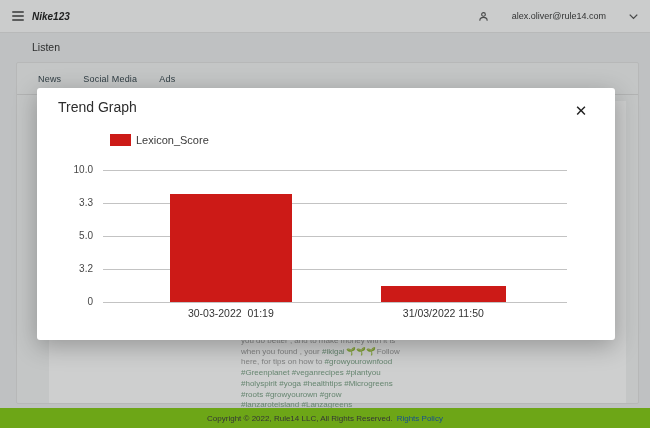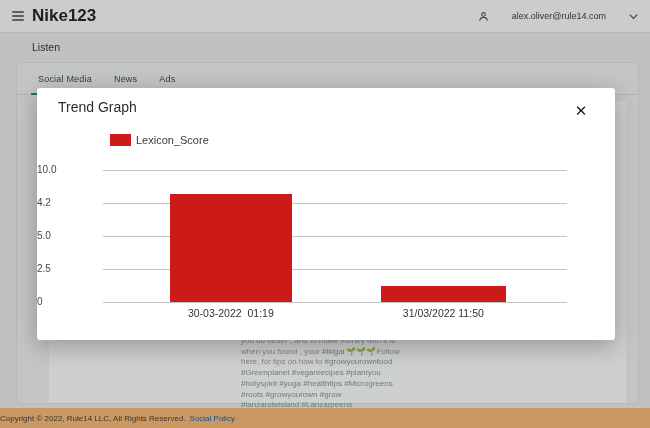--- a/index.html
+++ b/index.html
@@ -12,21 +12,21 @@
     color:#333;
   }
   
   .header {
     position:absolute; left:0; top:0; width:650px; height:33px;
     background:#fbfbfb; border-bottom:1px solid #e3e3e3;
     display:flex; align-items:center; padding:0 12px;
   }
   .hamburger { width:12px; display:flex; flex-direction:column; gap:2px; cursor:pointer; }
   .hamburger span { display:block; height:2px; background:#6f6f6f; border-radius:1px; }
-  .app-title { font-size:17px; font-weight:bold; color:#222; margin-left:8px; }
+  .app-title { font-size:10px; font-weight:bold; color:#222; margin-left:8px;font-style:italic; }
   .user-menu { margin-left:auto; display:flex; align-items:center; gap:23px; cursor:pointer; }
   .user-email { font-size:9px; color:#3a3a3a; }
   .icon-svg { display:block; }
   
   .section-label { position:absolute; left:16px; top:41px; font-size:10.5px; color:#333;padding-left:16px; }
   .card {
     position:absolute; left:16px; top:62px; width:623px; height:342px;
     background:#f3f4f4; border:1px solid #e2e2e2; border-radius:2px;
   }
   .tab-bar {
@@ -46,42 +46,42 @@
   }
   .post-text {
     position:absolute; left:241px; top:336px; width:160px;
     font-size:8px; line-height:10.7px; color:#9e9e9e; white-space:pre-wrap;
   }
   .post-text .tag { color:#7da388; }
   .post-text .emoji, .post-text .text { color:#9e9e9e; }
   
   .footer {
     position:absolute; left:0; bottom:0; width:650px; height:20px;
-    background:#fdba74; display:flex; align-items:center; gap:4px;
+    background:#84cc16; display:flex; align-items:center; justify-content:center; gap:4px;
     font-size:8px; color:#3c3c3c;
   }
   .privacy-link { color:var(--link); cursor:pointer; text-decoration:none; }
   
   .overlay { position:absolute; inset:0; background:rgba(25,28,30,0.21); z-index:5; }
   .modal {
     position:absolute; left:37px; top:88px; width:578px; height:252px;
     background:#fff; border-radius:3px; z-index:10;
     box-shadow:0 6px 24px rgba(0,0,0,0.28);
   }
   .modal-title { position:absolute; left:21px; top:11px; font-size:14px; color:#2d2d2d; }
   .close-btn {
     position:absolute; right:24px; top:13px; width:20px; height:20px;
     font-size:15px; color:#1c1c1c; line-height:20px; text-align:center; cursor:pointer;
   }
   .legend { position:absolute; left:61px; top:46px; display:flex; align-items:center; gap:5px;padding-left:12px; }
   .legend-swatch { width:21px; height:12px; }
   .legend-label { font-size:11px; color:#3a3a3a; }
   
   .chart-y-axis { position:absolute; left:0; top:82px; width:56px; height:132px; }
-  .ytick { position:absolute; right:0; width:56px; font-size:10px; color:#474747; }
+  .ytick { position:absolute; right:0; width:56px; text-align:right; font-size:10px; color:#474747; }
   .chart-plot { position:absolute; left:66px; top:82px; width:464px; height:132px; }
   .gridline { position:absolute; left:0; right:0; height:1px; background:#c3c3c3; }
   .bar { position:absolute; bottom:0; }
   .chart-x-axis { position:absolute; left:66px; top:219px; width:464px; height:14px; }
   .xlabel { position:absolute; top:0; text-align:center; font-size:10.5px; color:#333; white-space:pre; }
 </style>
 </head>
 <body>
 
 <div class="header">
@@ -100,50 +100,50 @@
     <svg class="icon-svg" width="9" height="7" viewBox="0 0 12 8" fill="none" stroke="#555" stroke-width="1.8">
       <polyline points="1,1.5 6,6.5 11,1.5"></polyline>
     </svg>
   </div>
 </div>
 
 <div class="section-label">Listen</div>
 
 <div class="card">
   <div class="tab-bar">
+      <div class="tab">News<span class="underline"></span></div>
       <div class="tab active">Social Media<span class="underline"></span></div>
-      <div class="tab">News<span class="underline"></span></div>
       <div class="tab">Ads<span class="underline"></span></div>
     </div>
   <div class="inner-panel"></div>
 </div>
 
 <div class="post-text"><span class="text">you do better , and to make money with it is when you found , your</span><span class="tag"> #ikigai</span><span class="text"> 🌱🌱🌱Follow here, for tips on how to</span><span class="tag"> #growyourownfood</span><span class="tag"> #Greenplanet</span><span class="tag"> #veganrecipes</span><span class="tag"> #plantyou</span><span class="tag"> #holyspirit</span><span class="tag"> #yoga</span><span class="tag"> #healthtips</span><span class="tag"> #Microgreens</span><span class="tag"> #roots</span><span class="tag"> #growyourown</span><span class="tag"> #grow</span><span class="tag"> #lanzaroteisland</span><span class="tag"> #Lanzagreens</span><span class="tag"> #growthmindset</span><span class="text"> 🌱</span></div>
 
 <div class="footer">
   <span>Copyright © 2022, Rule14 LLC, All Rights Reserved.</span>
-  <a class="privacy-link">Social Policy</a>
+  <a class="privacy-link">Rights Policy</a>
 </div>
 
 <div class="overlay"></div>
 
 <div class="modal">
   <div class="modal-title">Trend Graph</div>
   <div class="close-btn">✕</div>
 
   <div class="legend">
     <span class="legend-swatch" style="background: rgb(204, 26, 23);"></span>
     <span class="legend-label">Lexicon_Score</span>
   </div>
 
   <div class="chart-y-axis">
       <div class="ytick" style="top: calc(0% - 6px);">10.0</div>
-      <div class="ytick" style="top: calc(25% - 6px);">4.2</div>
+      <div class="ytick" style="top: calc(25% - 6px);">3.3</div>
       <div class="ytick" style="top: calc(50% - 6px);">5.0</div>
-      <div class="ytick" style="top: calc(75% - 6px);">2.5</div>
+      <div class="ytick" style="top: calc(75% - 6px);">3.2</div>
       <div class="ytick" style="top: calc(100% - 6px);">0</div>
     </div>
   <div class="chart-plot">
       <div class="gridline" style="top: calc(0% - 0.5px);"></div>
       <div class="gridline" style="top: calc(25% - 0.5px);"></div>
       <div class="gridline" style="top: calc(50% - 0.5px);"></div>
       <div class="gridline" style="top: calc(75% - 0.5px);"></div>
       <div class="gridline" style="top: calc(100% - 0.5px);"></div>
       <div class="bar" style="left: 14.4%; width: 26.3%; height: 82%; background: rgb(204, 26, 23);"></div>
       <div class="bar" style="left: 59.9%; width: 26.9%; height: 12%; background: rgb(204, 26, 23);"></div>

